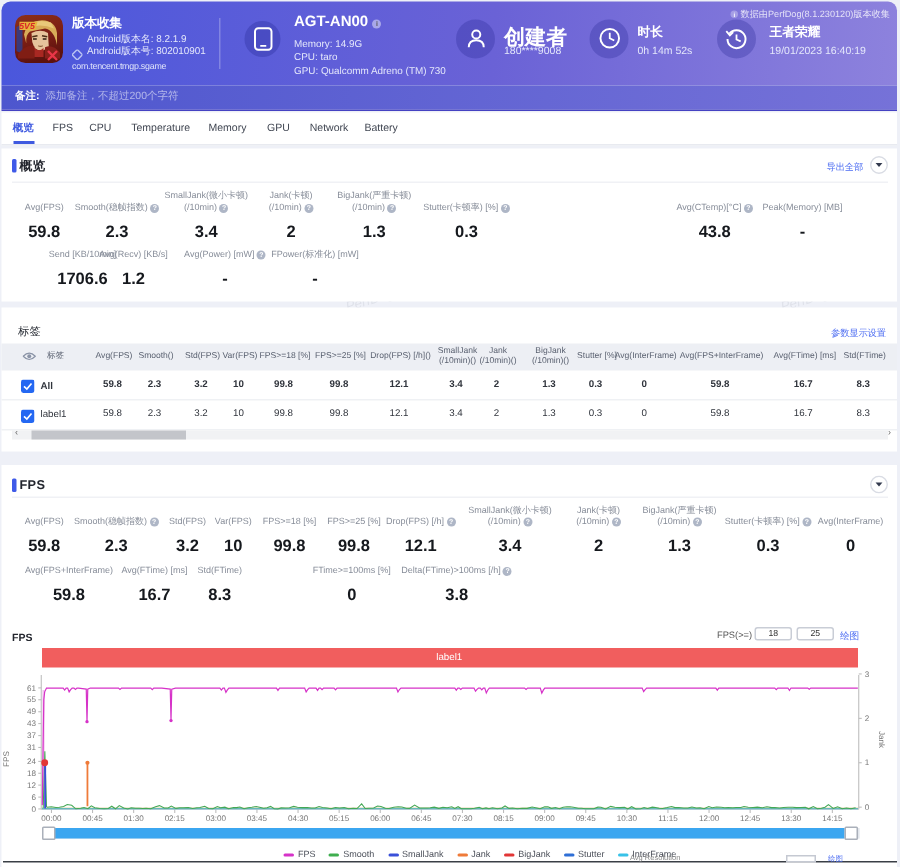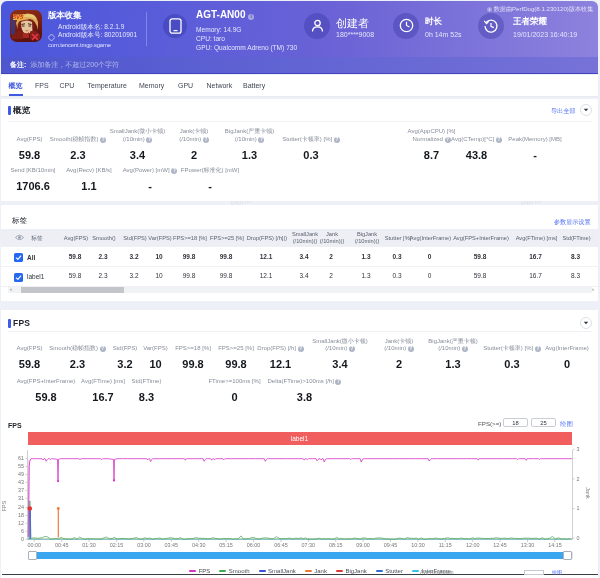--- a/index.html
+++ b/index.html
@@ -81,21 +81,21 @@
   </div>
 <div class="abs hw" style="left:196px;top:9px;font-size:10px;font-weight:bold">AGT-AN00 <span class="qi" style="background:rgba(255,255,255,0.45);color:#555">i</span></div>
 <div class="abs" style="left:196px;top:24.5px;font-size:6.6px;color:#e4e7fb;line-height:9.2px">Memory: 14.9G<br>CPU: taro<br>GPU: Qualcomm Adreno (TM) 730</div>
 
 <div class="abs" style="left:304px;top:12.5px;width:26px;height:26px;border-radius:50%;background:rgba(40,40,150,0.30);display:flex;align-items:center;justify-content:center">
     <svg width="15" height="15" viewBox="0 0 15 15" style="display:block">
       <circle cx="7.5" cy="5" r="2.7" fill="none" stroke="#fff" stroke-width="1.3"></circle>
       <path d="M2.5 13.5 Q2.5 8.8 7.5 8.8 Q12.5 8.8 12.5 13.5" fill="none" stroke="#fff" stroke-width="1.3"></path>
     </svg>
   </div>
-<div class="abs hw" style="left:336px;top:16px;font-size:11px;font-weight:normal">创建者</div>
+<div class="abs hw" style="left:336px;top:16px;font-size:14px;font-weight:bold">创建者</div>
 <div class="abs" style="left:336px;top:31px;font-size:7px;color:#e4e7fb">180****9008</div>
 <div class="abs" style="left:393px;top:12.5px;width:26px;height:26px;border-radius:50%;background:rgba(40,40,150,0.30);display:flex;align-items:center;justify-content:center">
     <svg width="15" height="15" viewBox="0 0 15 15" style="display:block">
       <circle cx="7.5" cy="7.5" r="6.2" fill="none" stroke="#fff" stroke-width="1.3"></circle>
       <polyline points="7.5,3.8 7.5,7.5 10.5,9" fill="none" stroke="#fff" stroke-width="1.2"></polyline>
     </svg>
   </div>
 <div class="abs hw" style="left:425px;top:16px;font-size:8.5px;font-weight:bold">时长</div>
 <div class="abs" style="left:425px;top:31px;font-size:7px;color:#e4e7fb">0h 14m 52s</div>
 <div class="abs" style="left:478px;top:12.5px;width:26px;height:26px;border-radius:50%;background:rgba(40,40,150,0.30);display:flex;align-items:center;justify-content:center">
@@ -164,52 +164,45 @@
         <div>(/10min) <span class="qi">?</span></div>
       </div>
       <div class="sv" style="font-size:11px">1.3</div>
     </div>
     <div class="stat" style="left:280.0px;width:62px">
       <div class="sl">
         <div>Stutter(卡顿率) [%] <span class="qi">?</span></div>
       </div>
       <div class="sv" style="font-size:11px">0.3</div>
     </div>
-    <div class="stat" style="left:400.5px;width:62px">
-      <div class="sl">
-        <div>Avg(AppCPU) [%]</div>
-        <div>Normalized <span class="qi">?</span></div>
-      </div>
-      <div class="sv" style="font-size:11px">8.7</div>
-    </div>
     <div class="stat" style="left:447.5px;width:58px">
       <div class="sl">
         <div>Avg(CTemp)[°C] <span class="qi">?</span></div>
       </div>
       <div class="sv" style="font-size:11px">43.8</div>
     </div>
     <div class="stat" style="left:502.0px;width:66px">
       <div class="sl">
         <div>Peak(Memory) [MB]</div>
       </div>
       <div class="sv" style="font-size:11px">-</div>
     </div>
   </div>
 <div class="abs" style="left:0;top:158.5px;width:600px;height:34px">
-    <div class="stat" style="left:2px;width:62px">
+    <div class="stat" style="left:24px;width:62px">
       <div class="sl">
         <div>Send [KB/10min]</div>
       </div>
       <div class="sv" style="font-size:11px">1706.6</div>
     </div>
     <div class="stat" style="left:60.0px;width:58px">
       <div class="sl">
         <div>Avg(Recv) [KB/s]</div>
       </div>
-      <div class="sv" style="font-size:11px">1.1</div>
+      <div class="sv" style="font-size:11px">1.2</div>
     </div>
     <div class="stat" style="left:119.0px;width:62px">
       <div class="sl">
         <div>Avg(Power) [mW] <span class="qi">?</span></div>
       </div>
       <div class="sv" style="font-size:11px">-</div>
     </div>
     <div class="stat" style="left:176.0px;width:68px">
       <div class="sl">
         <div>FPower(标准化) [mW]</div>

